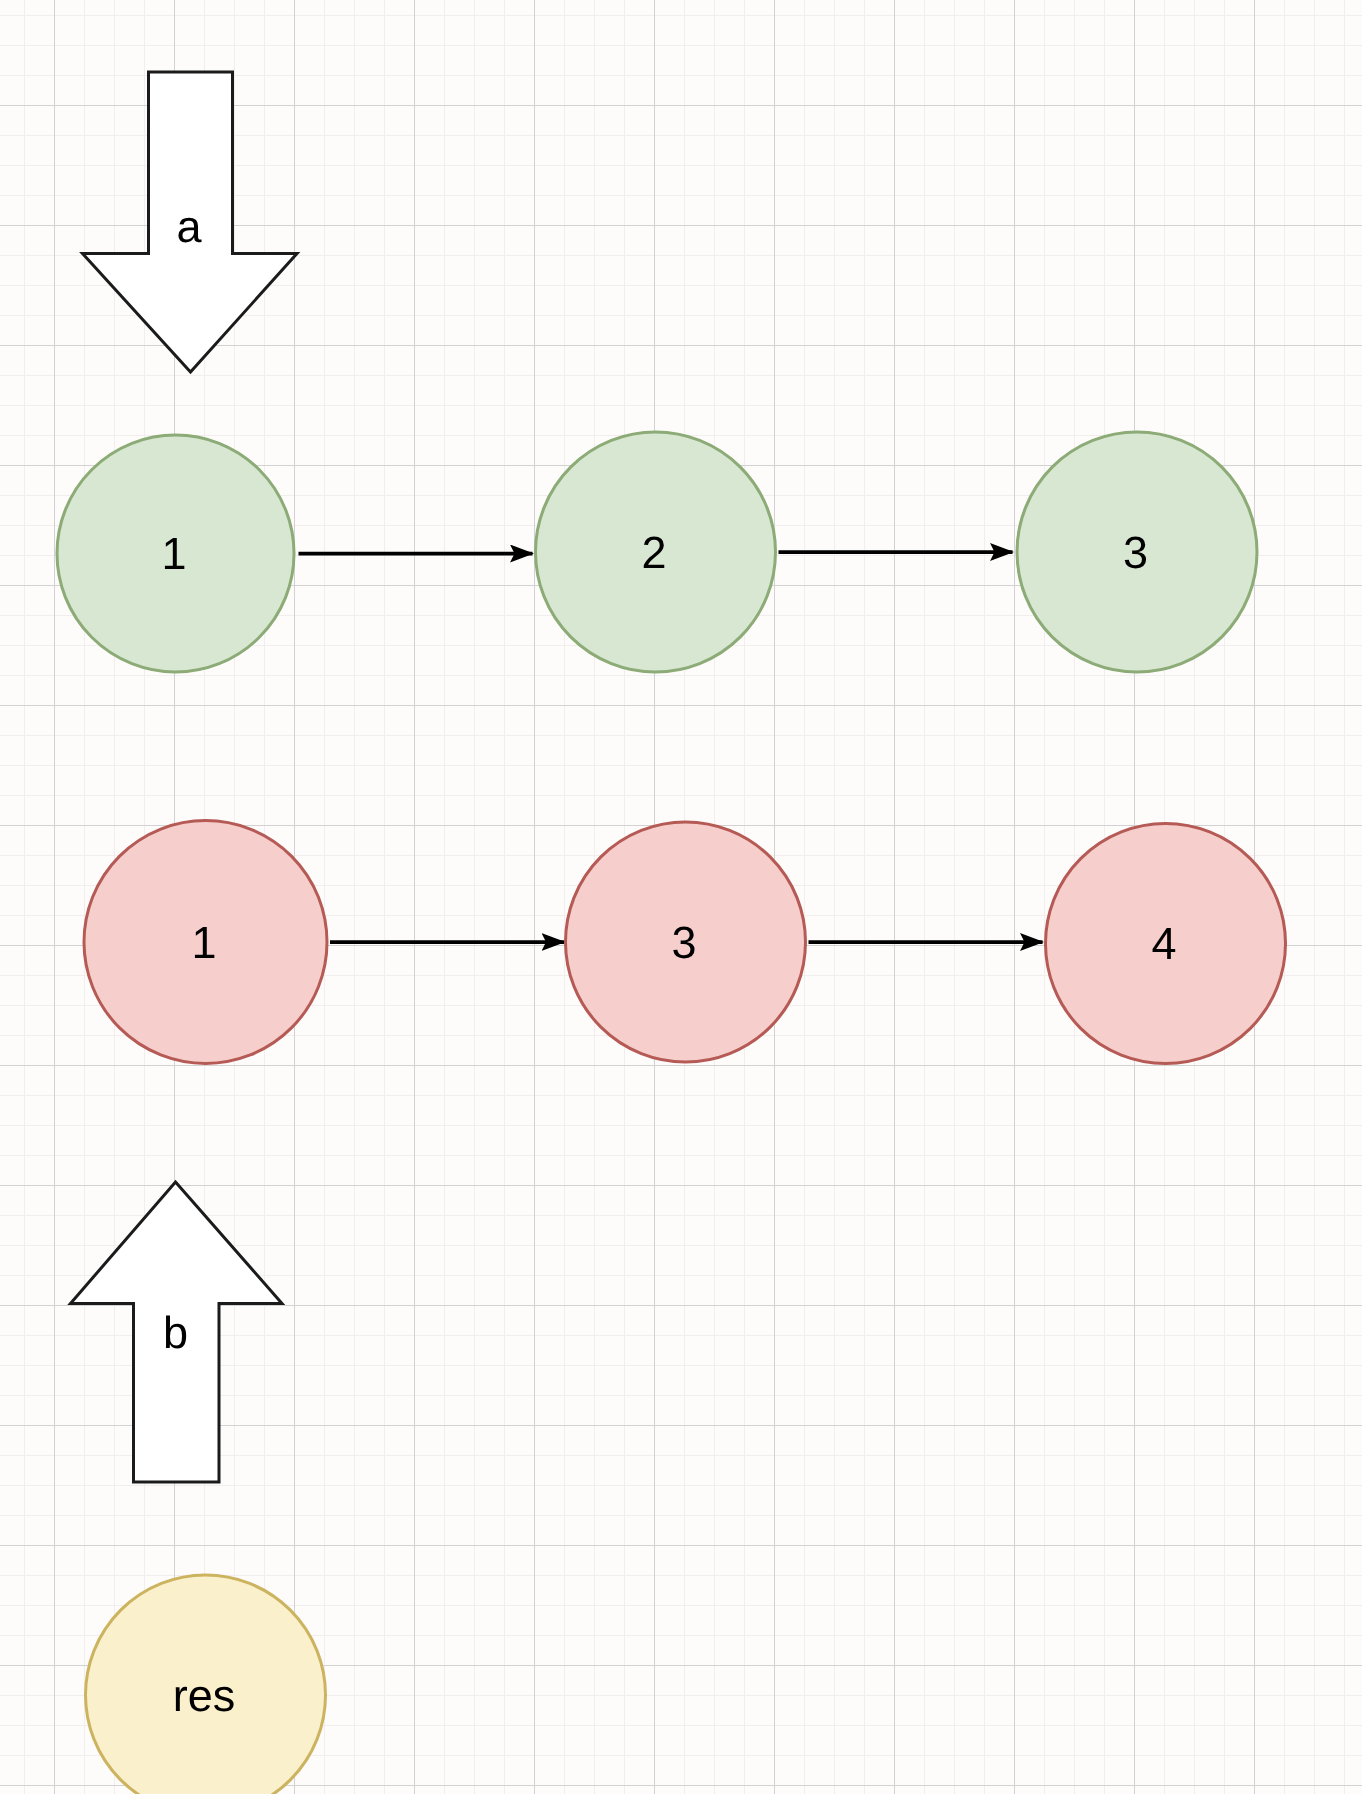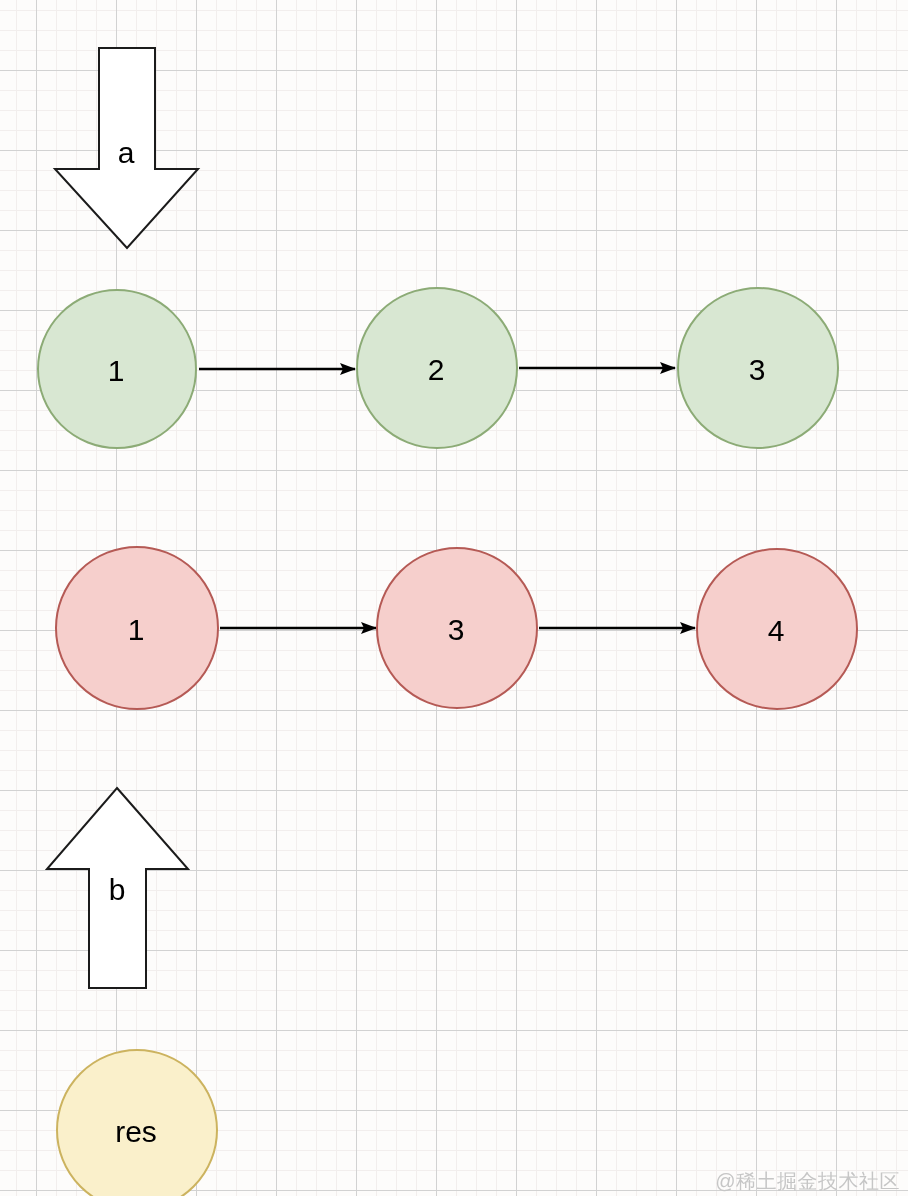--- a/index.html
+++ b/index.html
@@ -98,14 +98,13 @@
       <polygon points="117,788 188,869 146,869 146,988 89,988 89,869 47,869" stroke-width="2" stroke-linejoin="miter" fill="#ffffff" stroke="#1b1b1b"></polygon>
       <text class="pointer-label" x="117" y="889" text-anchor="middle" dominant-baseline="central">b</text>
     </g>
 
     <g>
       <circle cx="137" cy="1130" r="80" stroke-width="2" fill="#faf0cb" stroke="#ccb35f"></circle>
       <text class="node-label" x="136" y="1131" text-anchor="middle" dominant-baseline="central">res</text>
     </g>
   </svg>
 
-  <div class="watermark" style="color: rgb(198, 198, 198);">@稀土掘金技术社区</div>
 </div>
 
 </body></html>

